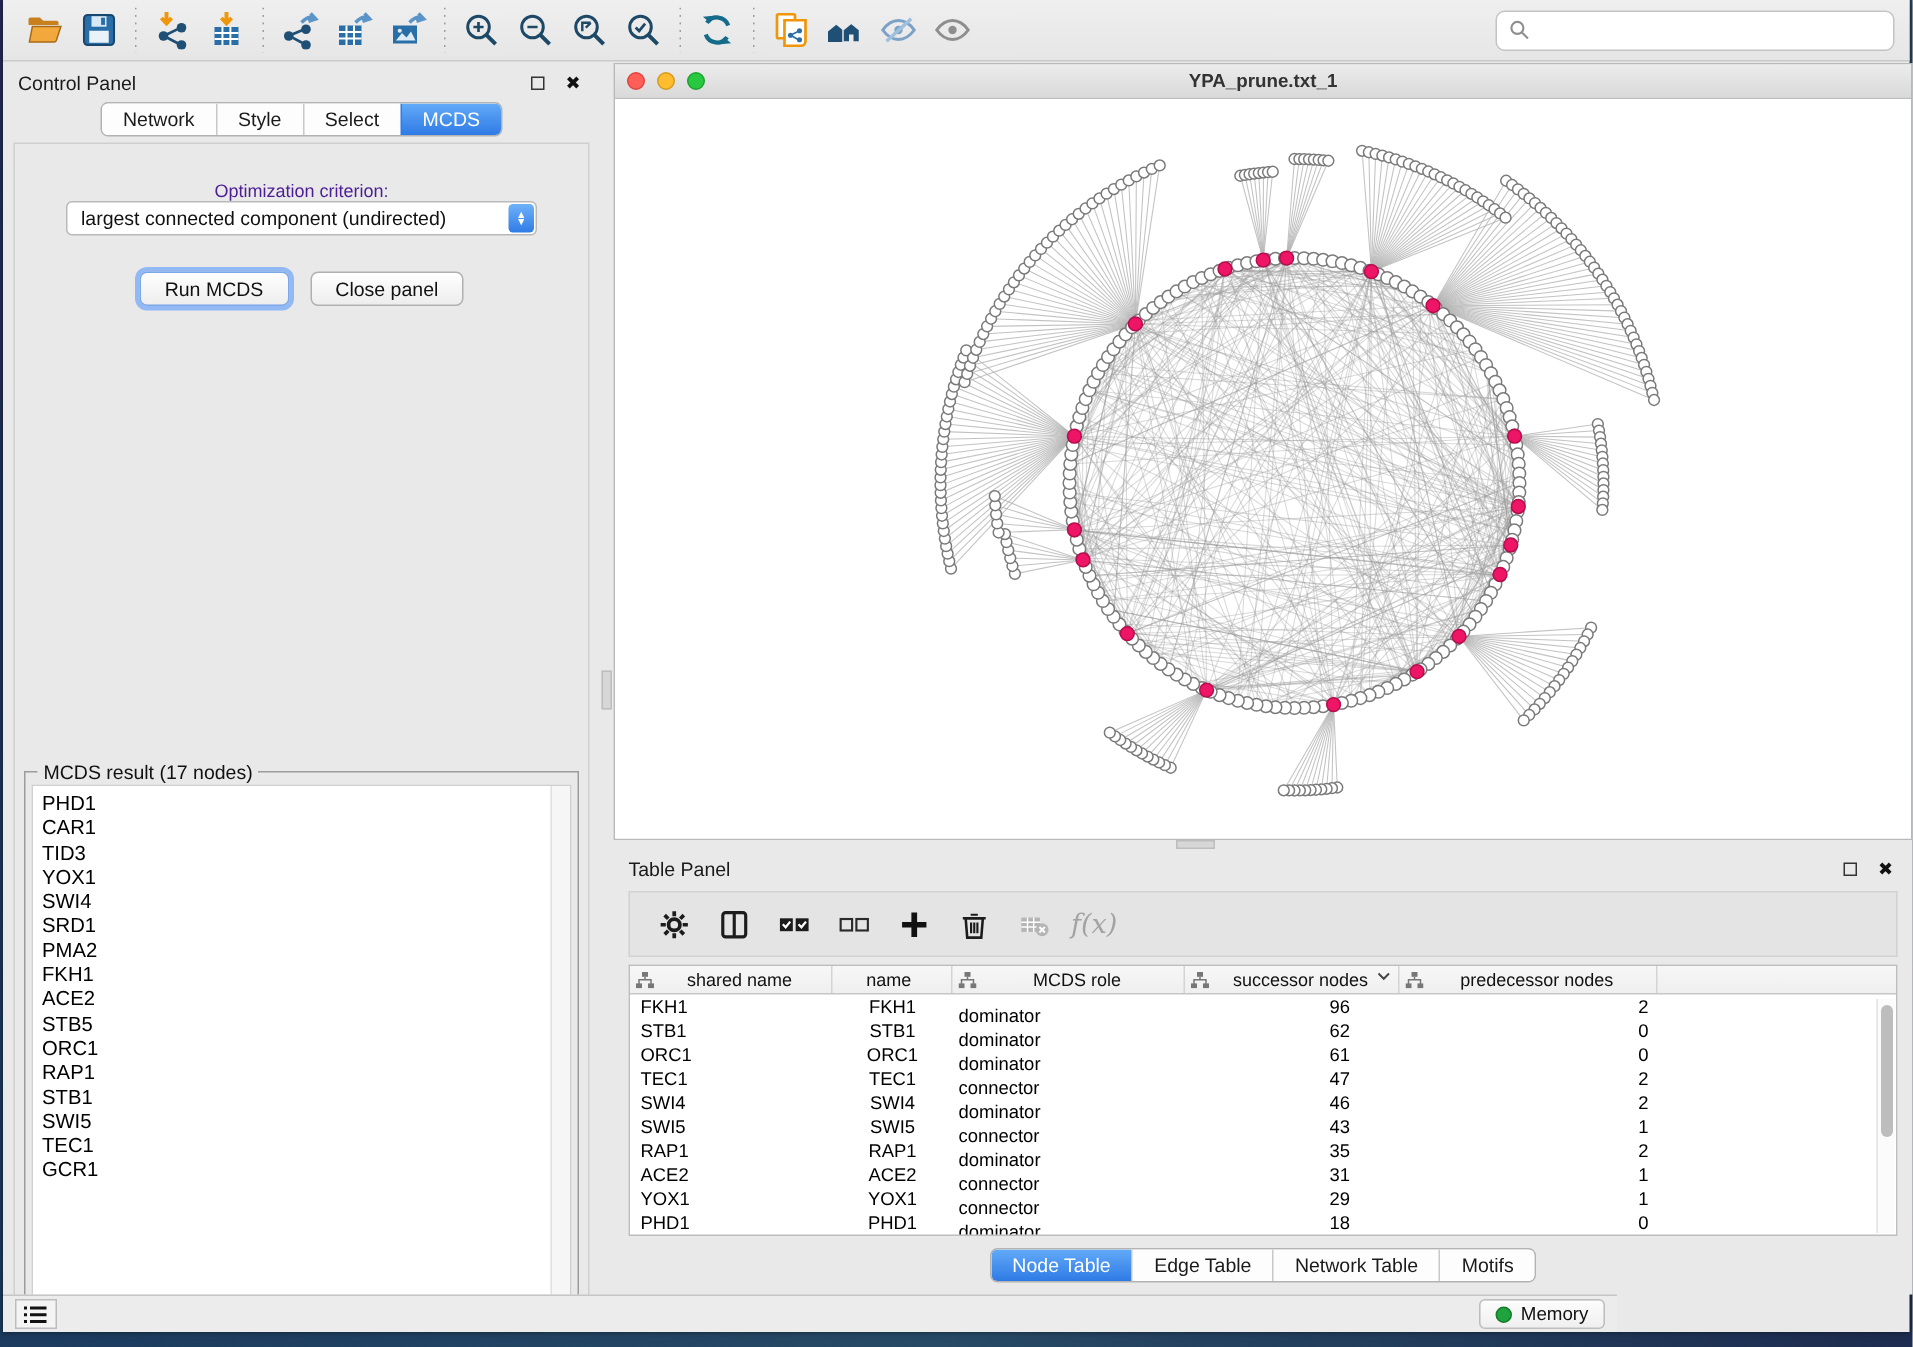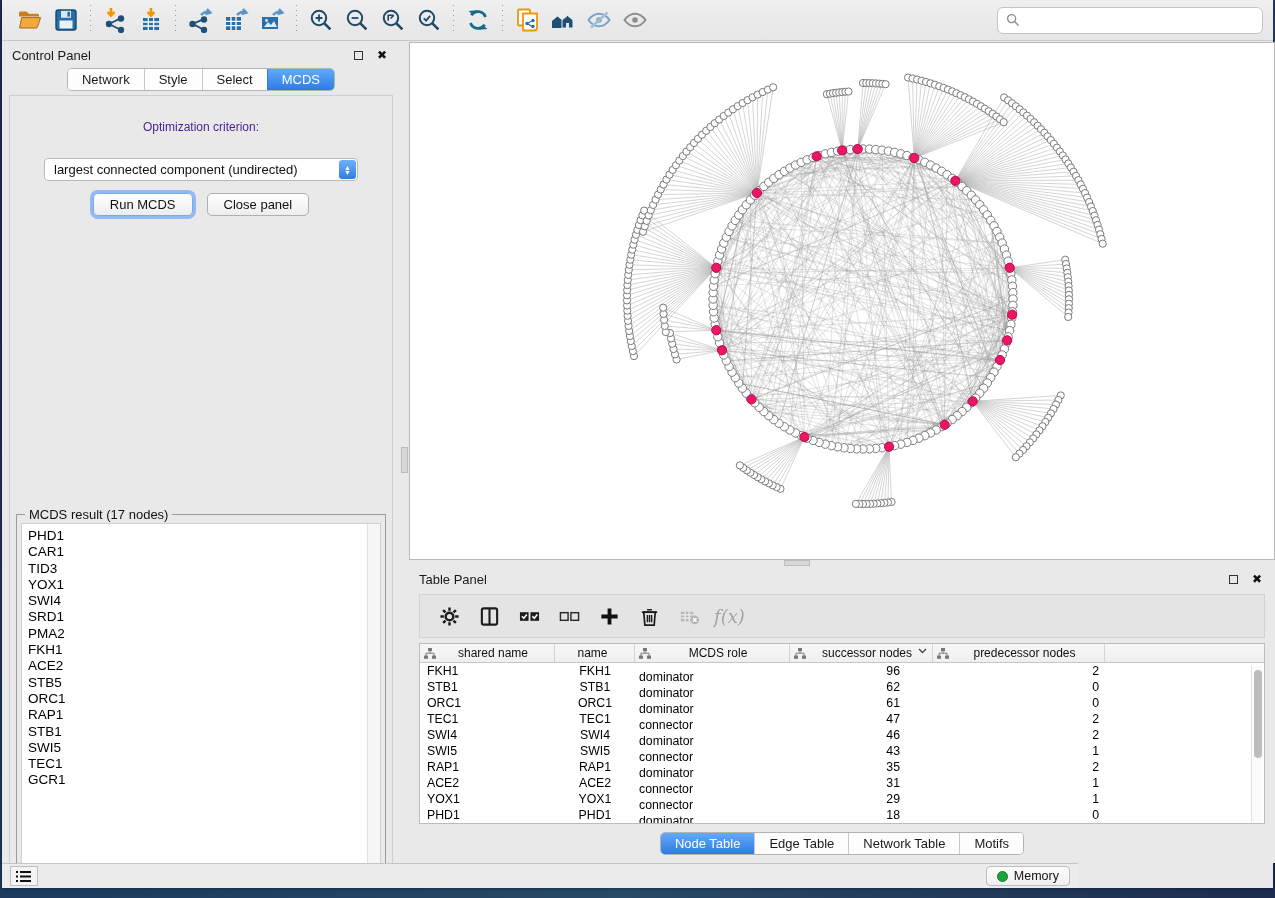--- a/index.html
+++ b/index.html
@@ -43,29 +43,29 @@
     overflow:hidden; background:#fff; height:23px; }
   .seg { padding:3px 14px; font-size:13px; color:#1a1a1a; background:#fdfdfd;
     border-left:1px solid #c8c8c8; display:flex; align-items:center; cursor:default; }
   .seg:first-child { border-left:none; }
   .seg.active { background:linear-gradient(#62aaf8,#2e7be5); color:#fff;
     border-left-color:#2e7be5; }
 
   .tab-content { position:absolute; left:7px; top:53px; width:384px; height:788px;
     border:1px solid #cfcfcf; background:#e9e9e9; }
   .opt-label { text-align:center; font-size:12px; margin-top:24px; color:#4c1d95; }
-  .select-wrap { position:relative; margin:24px auto 0; width:314px; height:23px;
+  .select-wrap { position:relative; margin:0 auto 0; width:314px; height:23px;
     background:#fff; border:1px solid #b9b9b9; border-radius:4px;
     display:flex; align-items:center; font-size:13px; padding-left:9px; color:#111; }
   .select-stepper { position:absolute; right:1px; top:1px; bottom:1px; width:17px;
     border-radius:3px; background:linear-gradient(#6fb1f9,#2f7ce6);
     display:flex; flex-direction:column; align-items:center; justify-content:center;
     color:#fff; }
   .select-stepper span { font-size:7px; line-height:5px; }
-  .btn-row { display:flex; justify-content:center; gap:14px; margin-top:12px; }
+  .btn-row { display:flex; justify-content:center; gap:14px; margin-top:24px; }
   .mac-btn { height:23px; padding:0 16px; font-size:13px; font-family:inherit;
     background:linear-gradient(#ffffff,#ededed); border:1px solid #b0b0b0;
     border-radius:5px; color:#111; cursor:default; }
   .mac-btn.focused { box-shadow:0 0 0 3px rgba(100,160,250,.65); border-color:#7aa8e8; }
 
   .groupbox { position:absolute; left:6px; top:418px; width:370px; height:368px;
     border:1px solid #9c9c9c; }
   .groupbox-title { position:absolute; top:-8px; left:8px; background:#e9e9e9;
     padding:0 4px; font-size:13px; color:#111; }
   .result-list { position:absolute; inset:8px 4px 4px 4px; background:#fff;
@@ -347,20 +347,28 @@
             </div>
       </div>
     </div>
   </div>
 
   <div class="v-split">
     <div class="grip"></div>
   </div>
 
   <div class="network-window">
+    <div class="net-titlebar">
+      <span class="net-title">YPA_prune.txt_1</span>
+      <span class="traffic">
+        <i class="t-red"></i>
+        <i class="t-yellow"></i>
+        <i class="t-green"></i>
+      </span>
+    </div>
     <div class="net-canvas">
       <svg id="graph-svg" width="864" height="493" viewBox="0 0 864 493">
             <g stroke="#9a9a9a" stroke-opacity="0.38" stroke-width="0.7" fill="none">
               <line x1="306.2778598899291" y1="224.8132463773361" x2="440.2791113286737" y2="405.459623281379"></line>
               <line x1="306.2778598899291" y1="224.8132463773361" x2="374.3539074664153" y2="128.27062934000327"></line>
               <line x1="306.2778598899291" y1="224.8132463773361" x2="311.5683831808374" y2="305.9709692113086"></line>
               <line x1="306.2778598899291" y1="224.8132463773361" x2="303" y2="256"></line>
               <line x1="306.2778598899291" y1="224.8132463773361" x2="313.8166459055236" y2="311.9284716670464"></line>
               <line x1="306.2778598899291" y1="224.8132463773361" x2="433.9473270379682" y2="404.78506528883156"></line>
               <line x1="306.2778598899291" y1="224.8132463773361" x2="573.5995695550411" y2="166.805023554357"></line>

